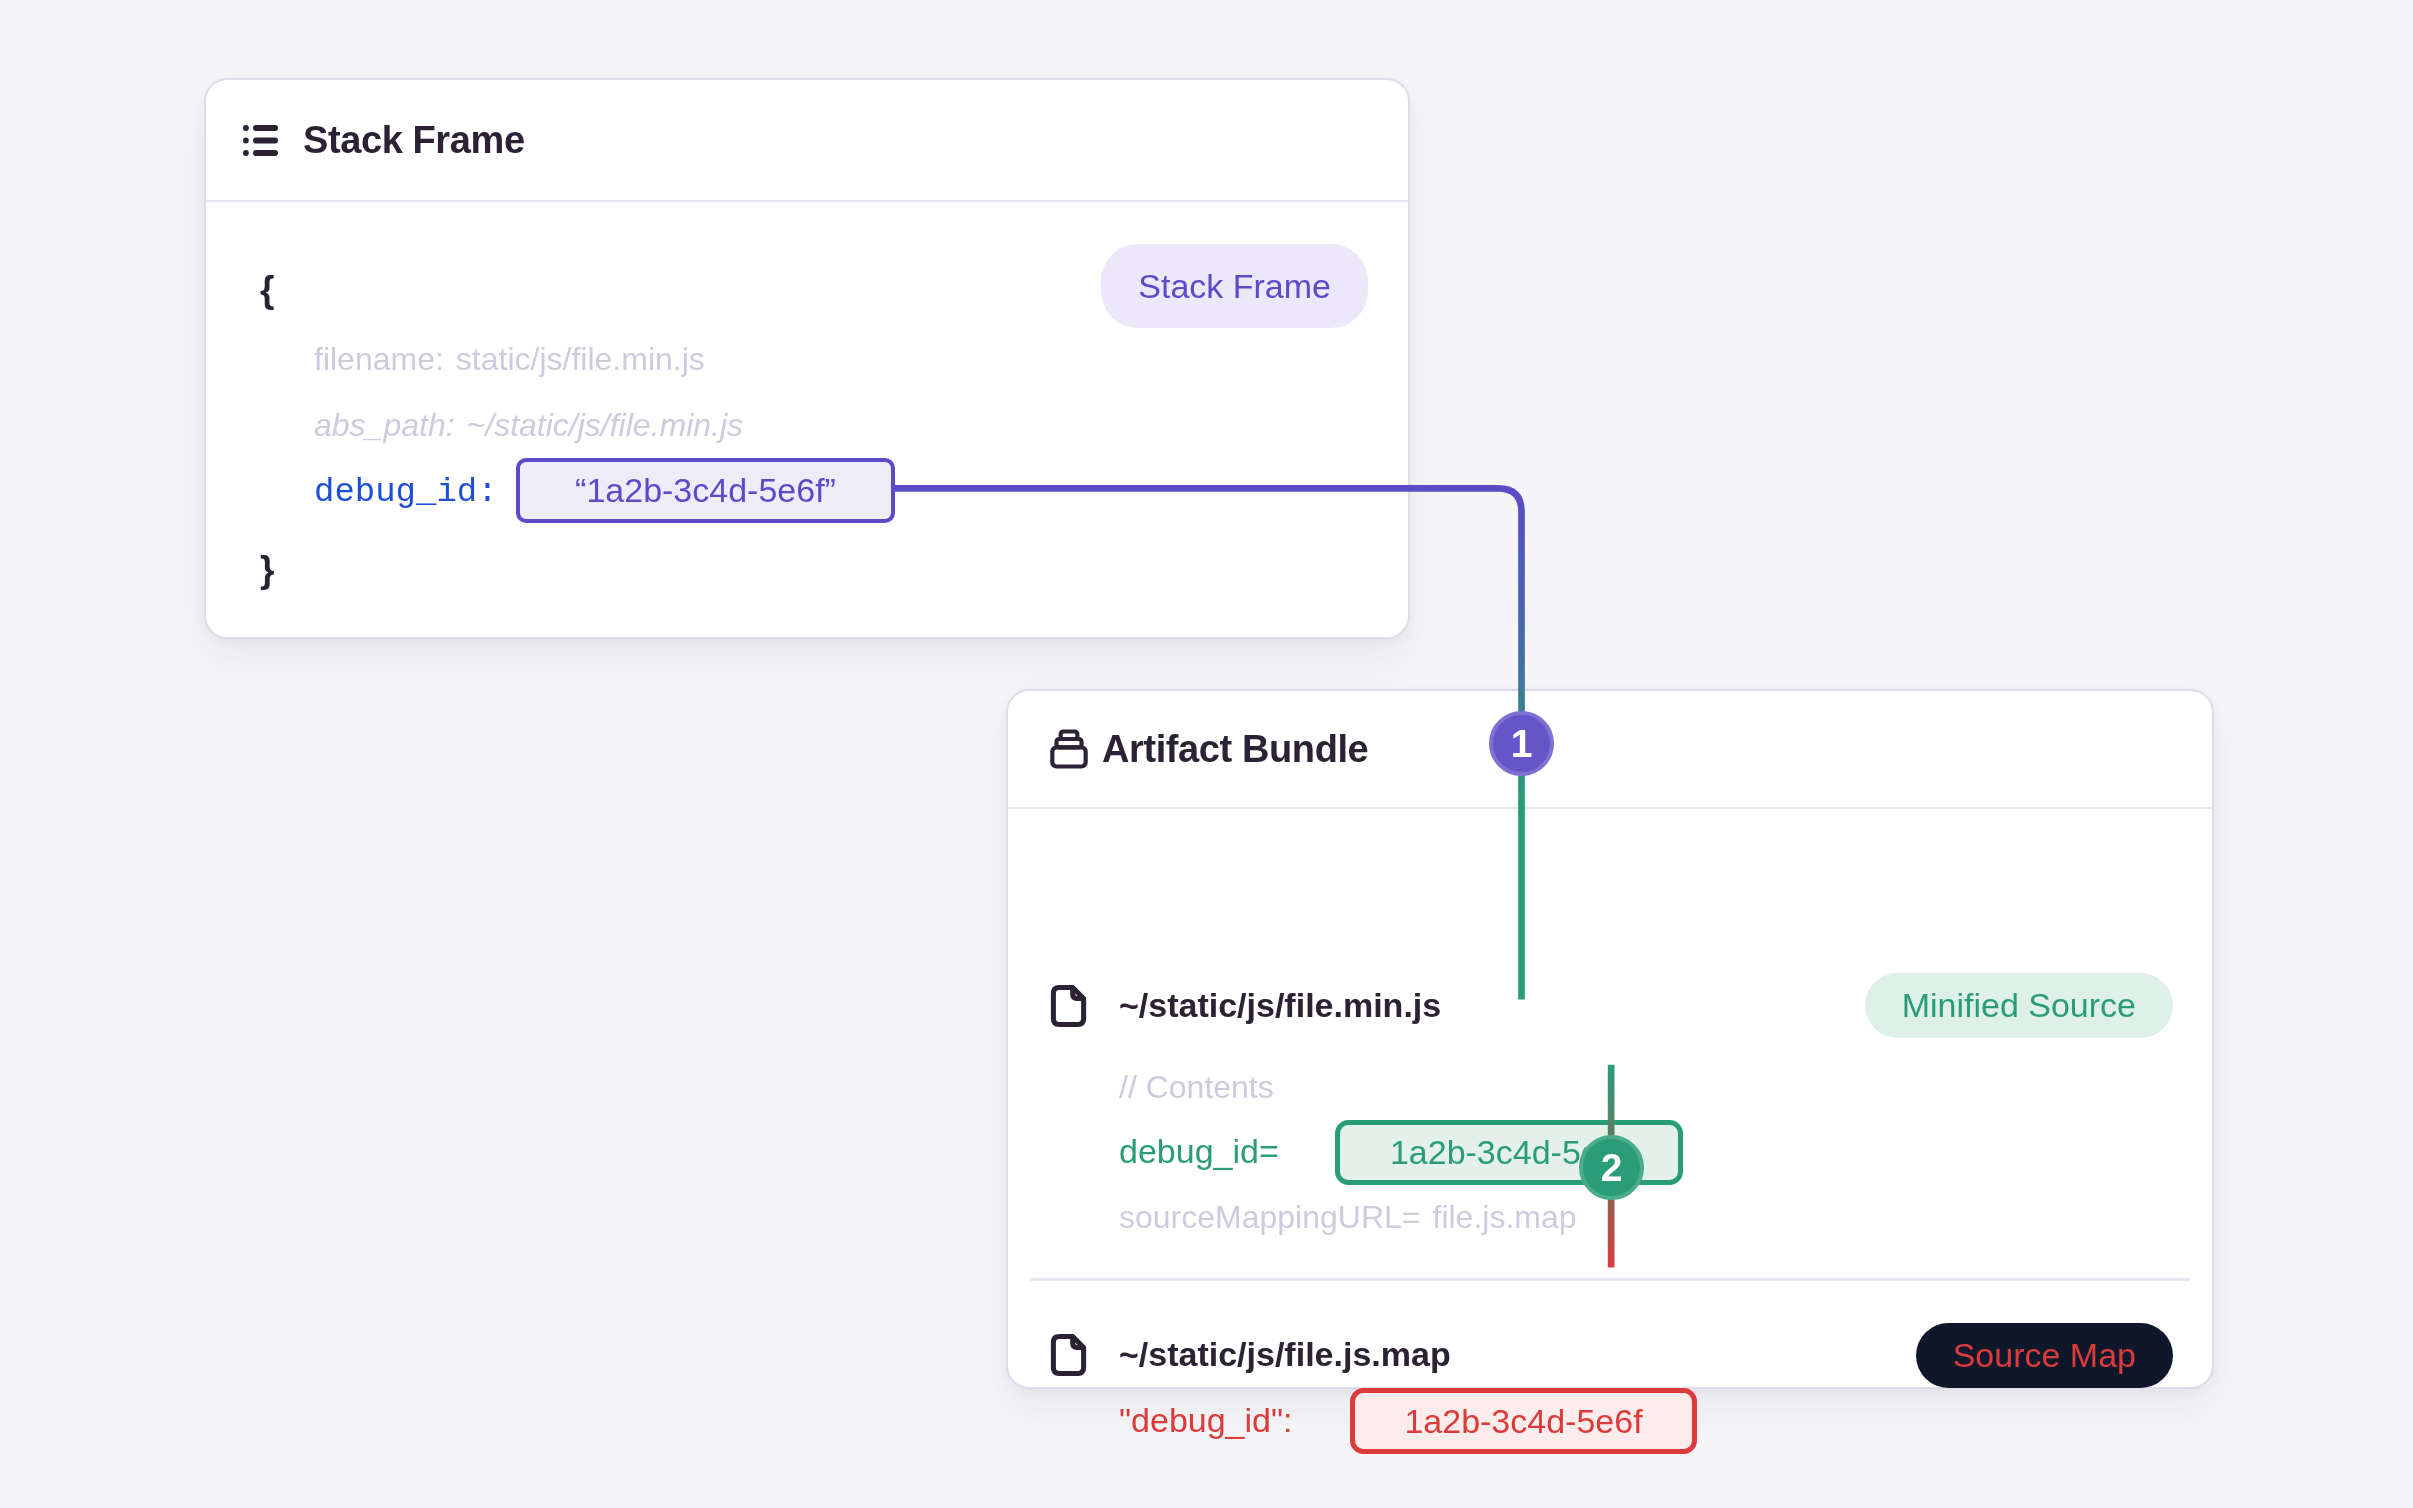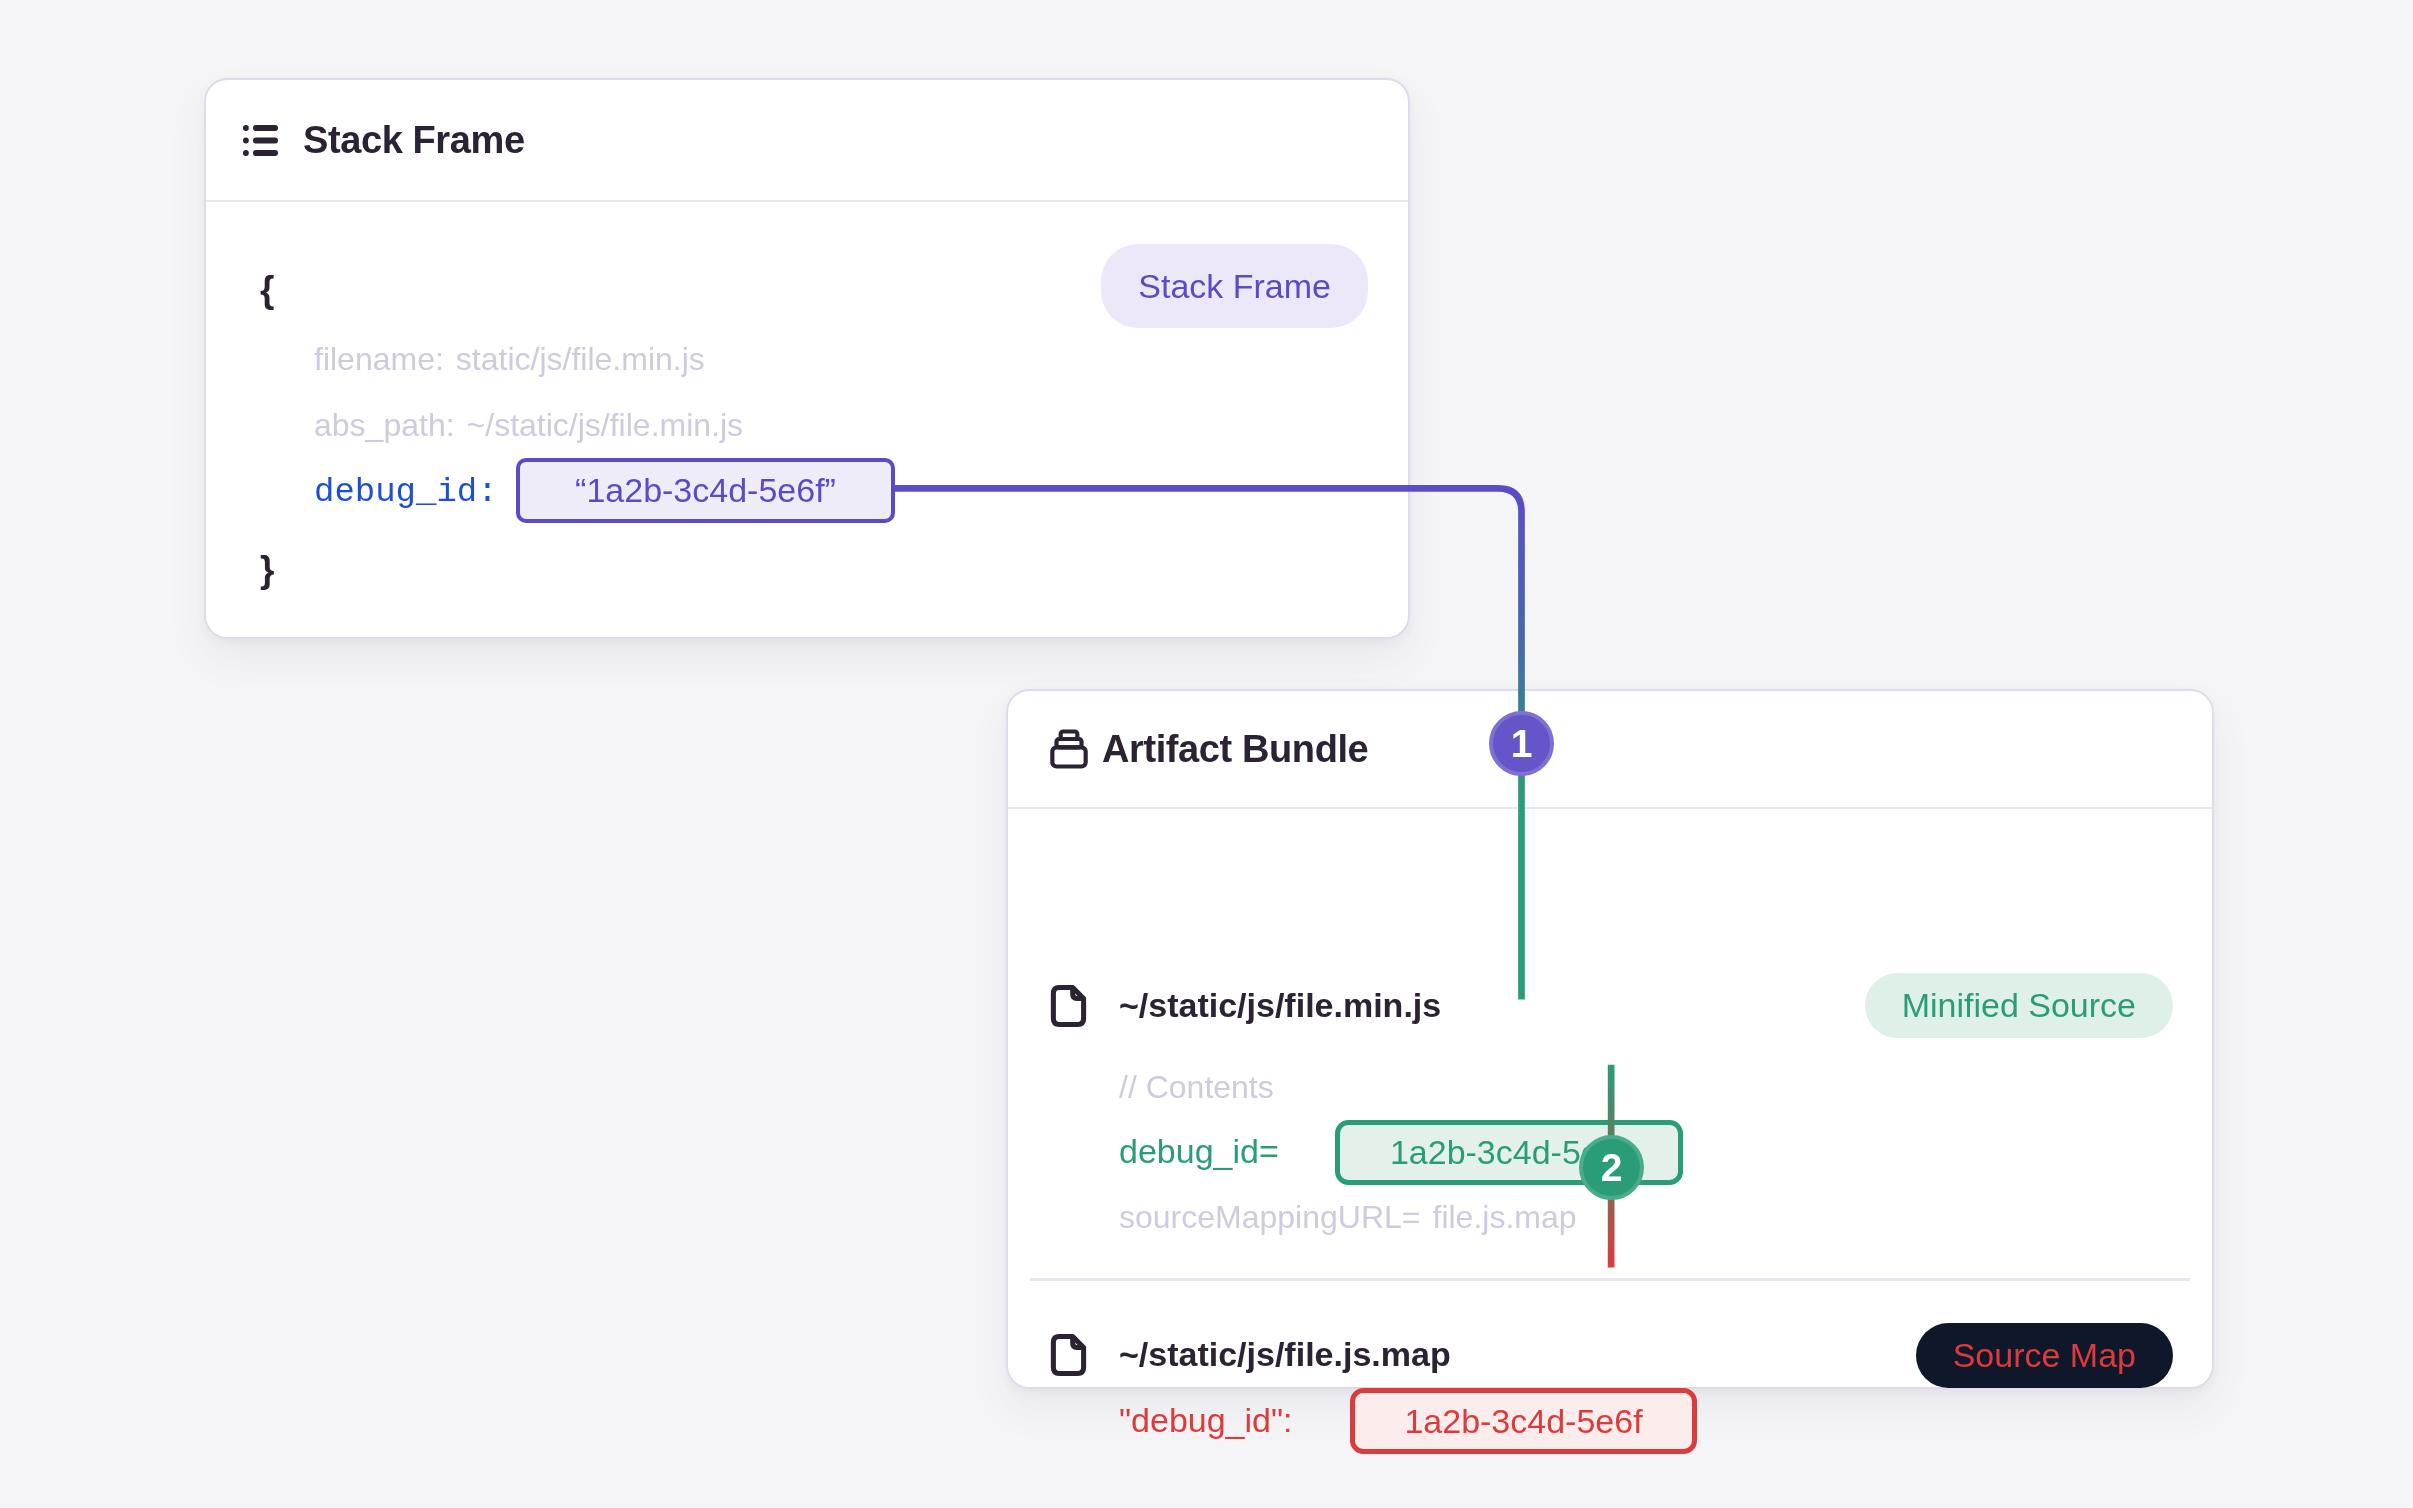--- a/index.html
+++ b/index.html
@@ -79,21 +79,21 @@
       <span class="card-title">Stack Frame</span>
     </div>
     <div class="card-body">
       <span class="pos brace" style="left:54px;top:88px;">{</span>
       <div class="pill pill-purple" style="right:40px;top:42px;height:84px;">Stack Frame</div>
 
       <div class="pos kv muted" style="left:108px;top:158px;">
         <span>filename:</span>
         <span>static/js/file.min.js</span>
       </div>
-      <div class="pos kv muted" style="left:108px;top:224px;">
+      <div class="pos kv muted" style="left:108px;top:224px;font-style:italic;">
         <span>abs_path:</span>
         <span>~/static/js/file.min.js</span>
       </div>
 
       <span class="pos code-label purple" style="left:108px;top:291px;">debug_id:</span>
       <div class="value-box box-purple" style="left:310px;top:256px;width:379px;height:65px;">“1a2b-3c4d-5e6f”</div>
 
       <span class="pos brace" style="left:54px;top:368px;">}</span>
     </div>
   </div>

